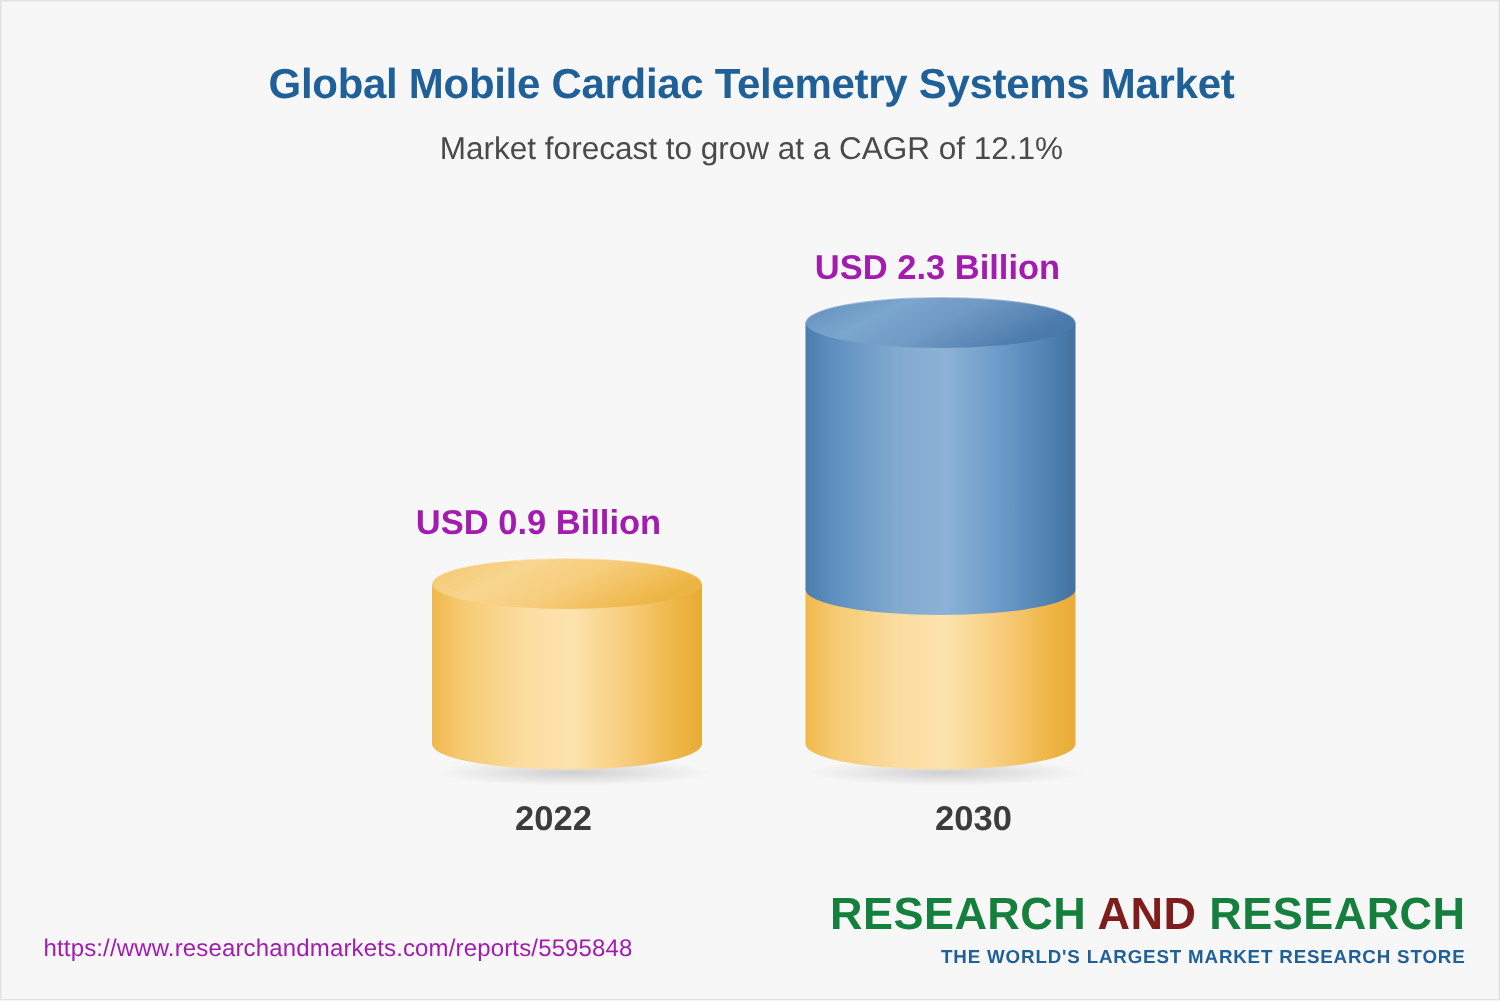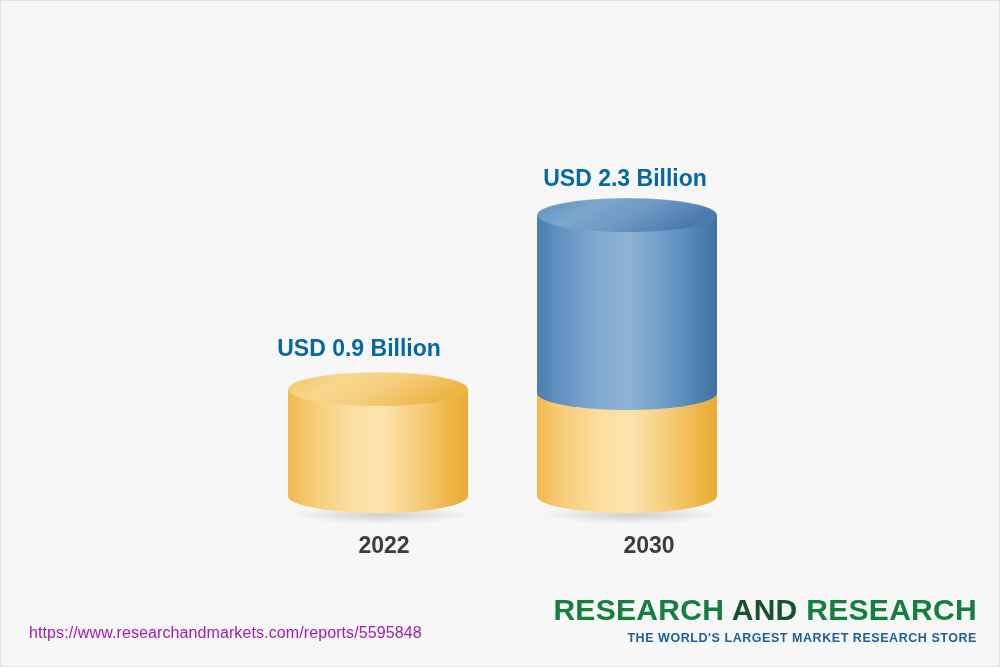--- a/index.html
+++ b/index.html
@@ -61,21 +61,21 @@
     position: absolute;
   }
 
   
   .value-label {
     position: absolute;
     width: 260px;
     text-align: center;
     font-size: 23px;
     font-weight: bold;
-    color: #0369a1;
+    color: #a21caf;
     white-space: nowrap;
   }
 
   
   .cat-label {
     position: absolute;
     width: 260px;
     text-align: center;
     font-size: 23px;
     font-weight: bold;
@@ -105,36 +105,40 @@
     text-align: right;
     line-height: 1;
   }
   .logo-main {
     font-size: 30px;
     font-weight: bold;
     letter-spacing: 0.3px;
     white-space: nowrap;
   }
   .logo-research, .logo-markets { color: #15803d; }
-  .logo-and { color: #14532d; }
+  .logo-and { color: #7f1d1d; }
   .logo-tagline {
     margin-top: 7px;
     font-size: 12.5px;
     font-weight: bold;
     color: #1f6099;
     letter-spacing: 0.55px;
     white-space: nowrap;
     text-align: right;
   }
 </style>
 </head>
 <body>
 
 <div class="page">
 
+  <div class="header">
+    <h1 class="chart-title">Global Mobile Cardiac Telemetry Systems Market</h1>
+    <h2 class="chart-subtitle">Market forecast to grow at a CAGR of 12.1%</h2>
+  </div>
 
   <div class="plot">
 
     <div class="bar-group">
 
       <div class="value-label" style="left: 228px; top: 334px;">USD 0.9 Billion</div>
 
       <div class="cyl" style="left: 283px; top: 366px;">
         <svg width="190" height="156" viewBox="0 0 190 156">
           <defs>
@@ -164,21 +168,21 @@
           <ellipse cx="98" cy="148" rx="92" ry="9" fill="url(#shadow2022)"></ellipse>
 
           <path d="M 4,22 L 4,129 A 90,17 0 0 0 184,129 L 184,22 Z" fill="url(#yBody)"></path>
 
           <ellipse cx="94" cy="22" rx="90" ry="17" fill="url(#yCap)"></ellipse>
 
           <path d="M 4,22 A 90,17 0 0 1 184,22" fill="none" stroke="#ffffff" stroke-opacity="0.45" stroke-width="1.2"></path>
         </svg>
       </div>
 
-      <div class="cat-label" style="left: 253px; top: 531px;">2022</div>
+      <div class="cat-label" style="left: 238px; top: 531px;">2022</div>
     </div>
 
     <div class="bar-group">
 
       <div class="value-label" style="left: 494px; top: 164px;">USD 2.3 Billion</div>
 
       <div class="cyl" style="left: 532px; top: 196px;">
         <svg width="190" height="326" viewBox="0 0 190 326">
           <defs>
             <linearGradient id="bBody" x1="0" y1="0" x2="1" y2="0">

